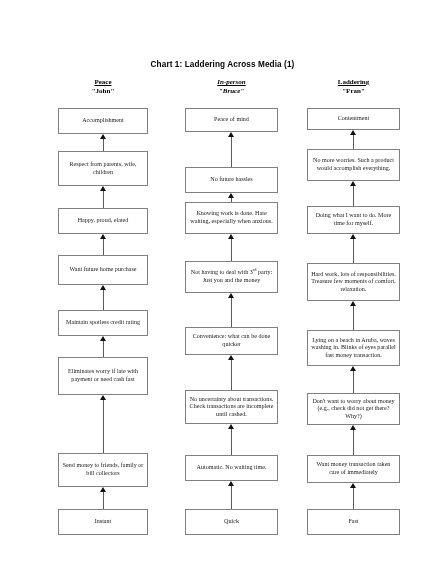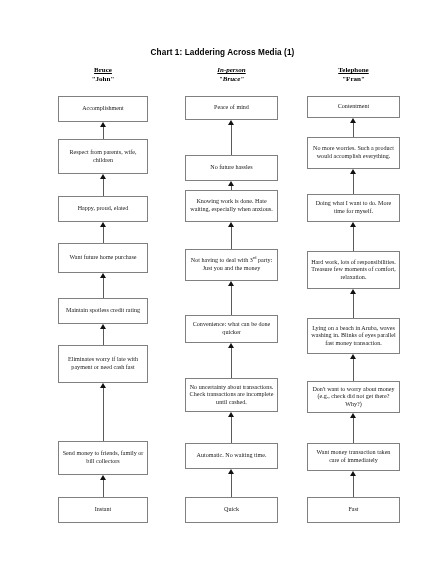--- a/index.html
+++ b/index.html
@@ -11,21 +11,21 @@
     width: 445px;
     height: 576px;
     position: relative;
     font-family: "Liberation Serif", serif;
     color: #000000;
     overflow: hidden;
   }
 
   #page-root {
     position: absolute;
-    left: 0; top: 0;
+    left: 0; top: 12px;
     width: 445px;
     height: 456px;
   }
 
   .chart-title {
     position: absolute;
     left: 0;
     top: 48px;
     width: 445px;
     text-align: center;
@@ -100,29 +100,29 @@
   sup { font-size: 0.72em; vertical-align: super; line-height: 0; }
 </style>
 </head>
 <body>
 
 <div id="page-root">
 
   <div class="chart-title">Chart 1: Laddering Across Media (1)</div>
 
   <div class="col-header" id="hdr0" style="left: 58px; width: 90px; top: 66px;">
-    <span class="ch-line1">Bruce</span>
+    <span class="ch-line1">Peace</span>
     <span class="ch-line2">"John"</span>
   </div>
   <div class="col-header" id="hdr1" style="left: 185px; width: 93px; top: 66px; font-style: italic;">
     <span class="ch-line1">In-person</span>
     <span class="ch-line2">"Bruce"</span>
   </div>
   <div class="col-header" id="hdr2" style="left: 307px; width: 93px; top: 66px;">
-    <span class="ch-line1">Telephone</span>
+    <span class="ch-line1">Laddering</span>
     <span class="ch-line2">"Fran"</span>
   </div>
 
   <div id="ladders">
       <div class="ladder-box" style="left: 58px; width: 90px; top: 96px; height: 26px;">
         <span class="box-text">Accomplishment</span>
       </div>
       <div class="arrow" style="left: 98.5px; top: 122px; height: 17px;">
         <span class="shaft" style="height: 13px;"></span>
         <span class="head"></span>

